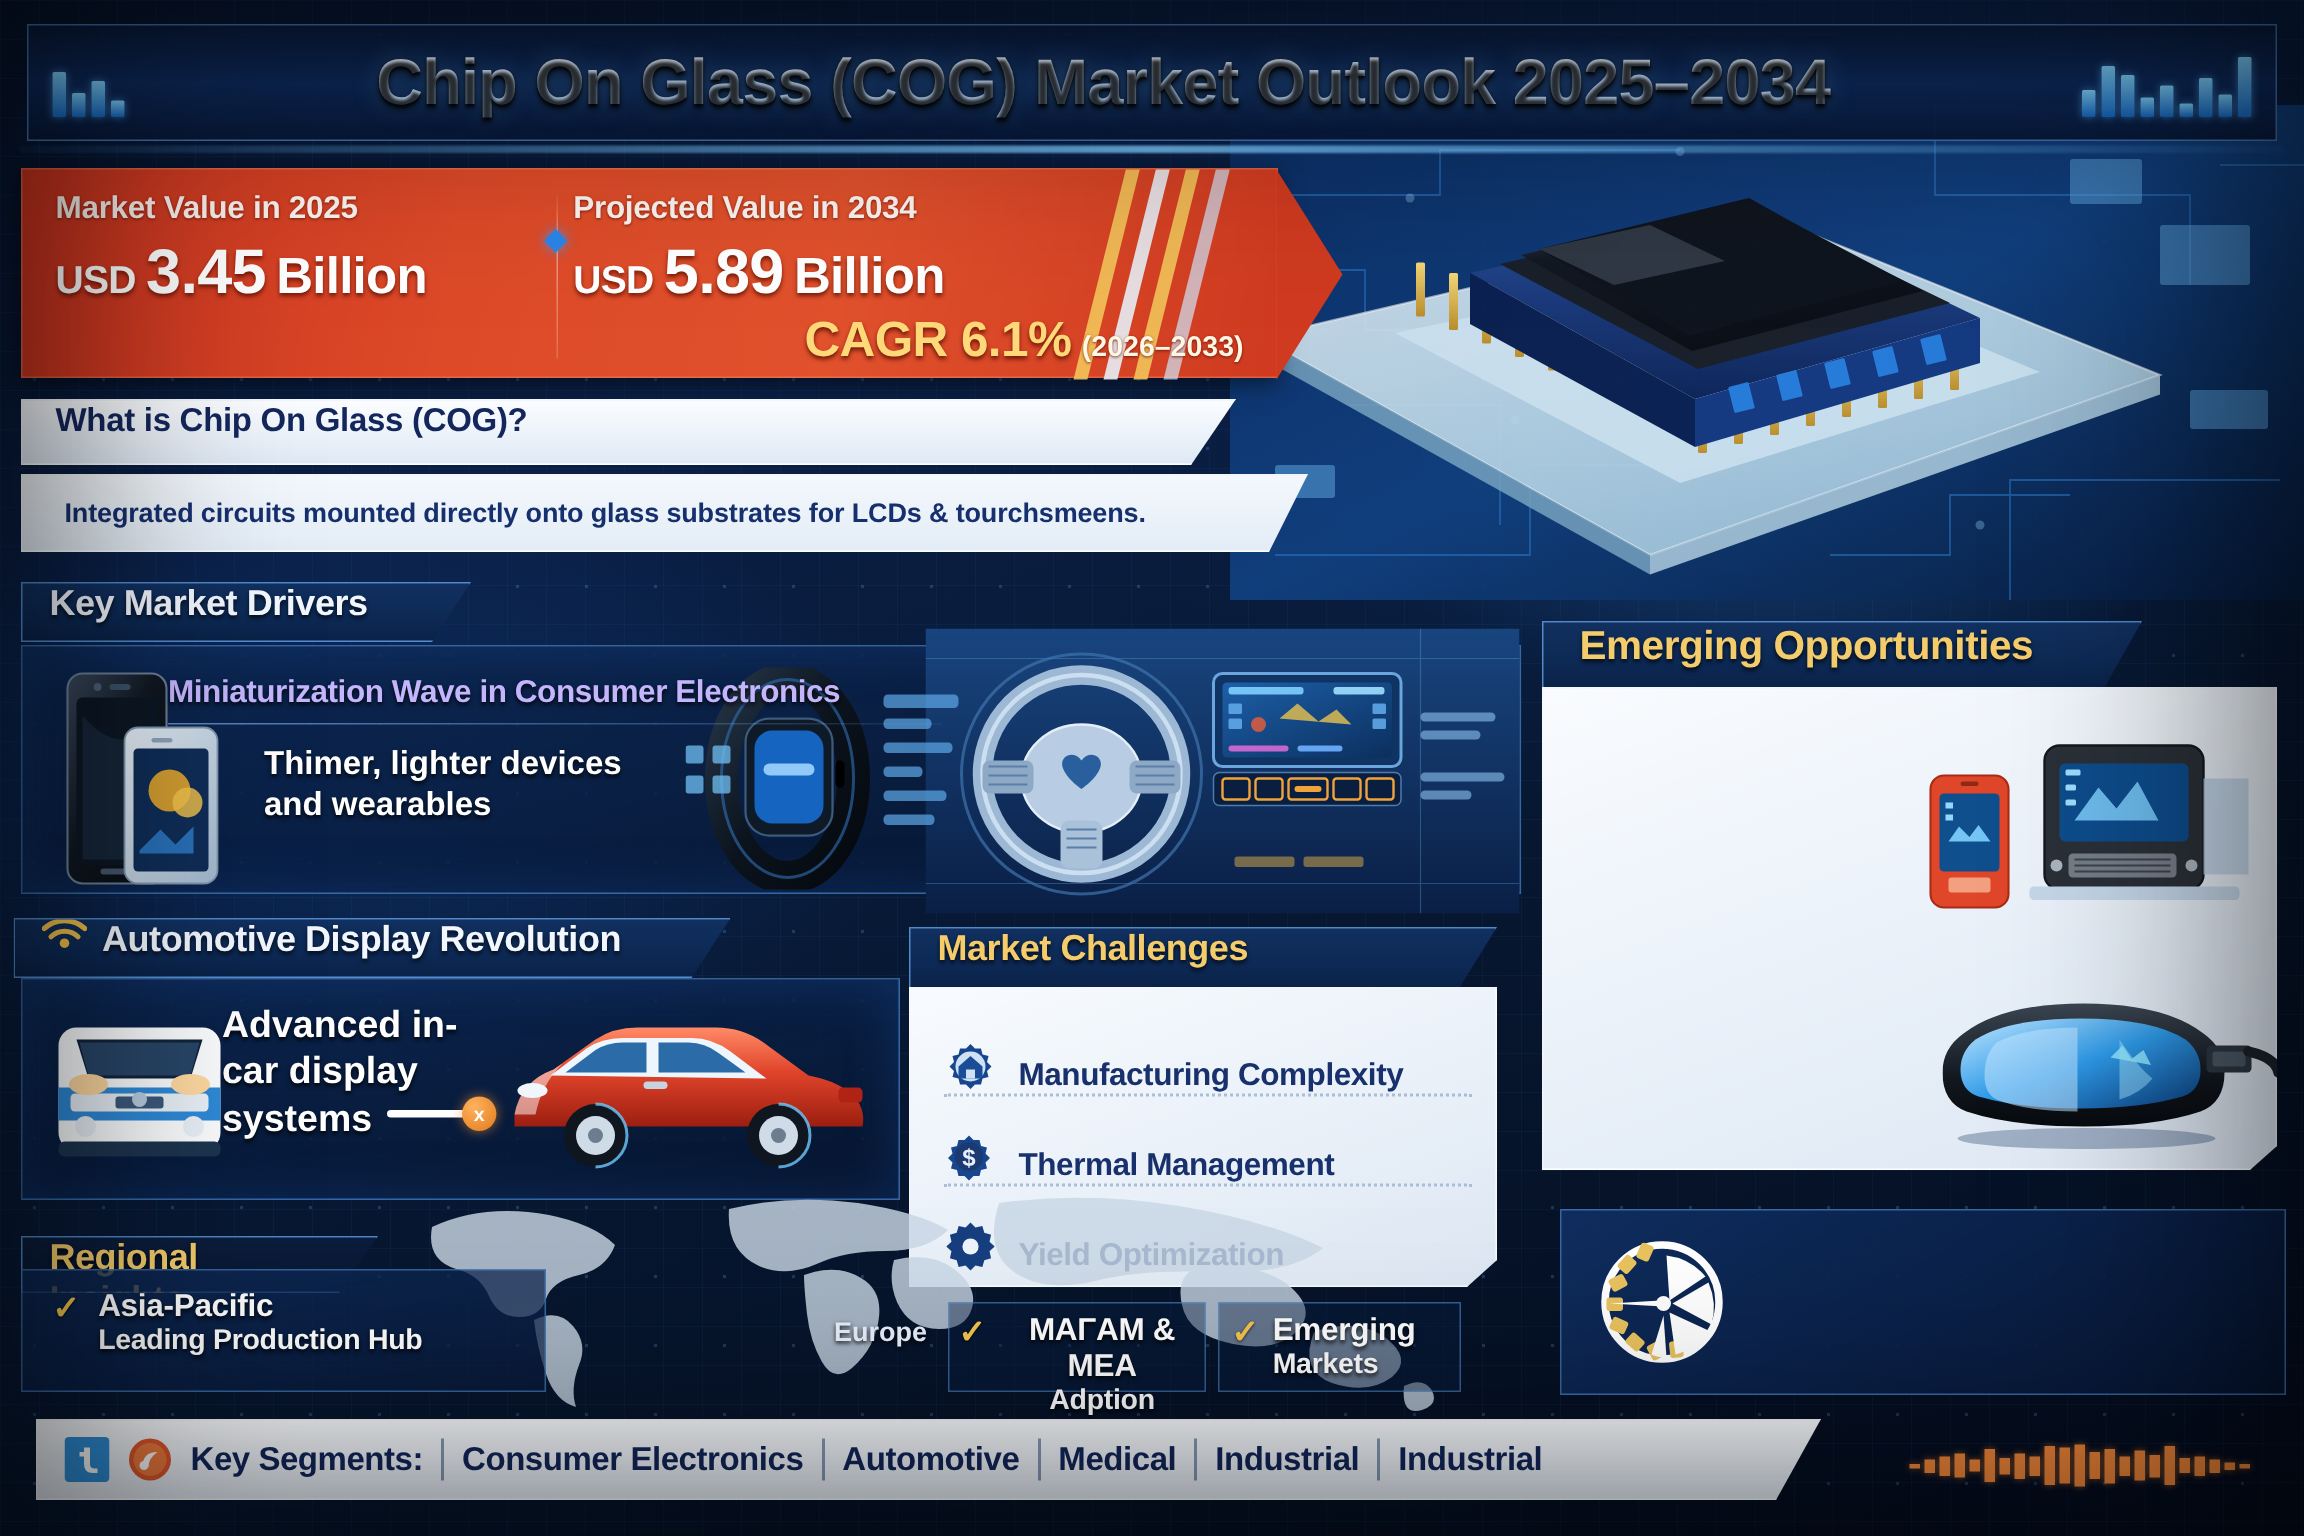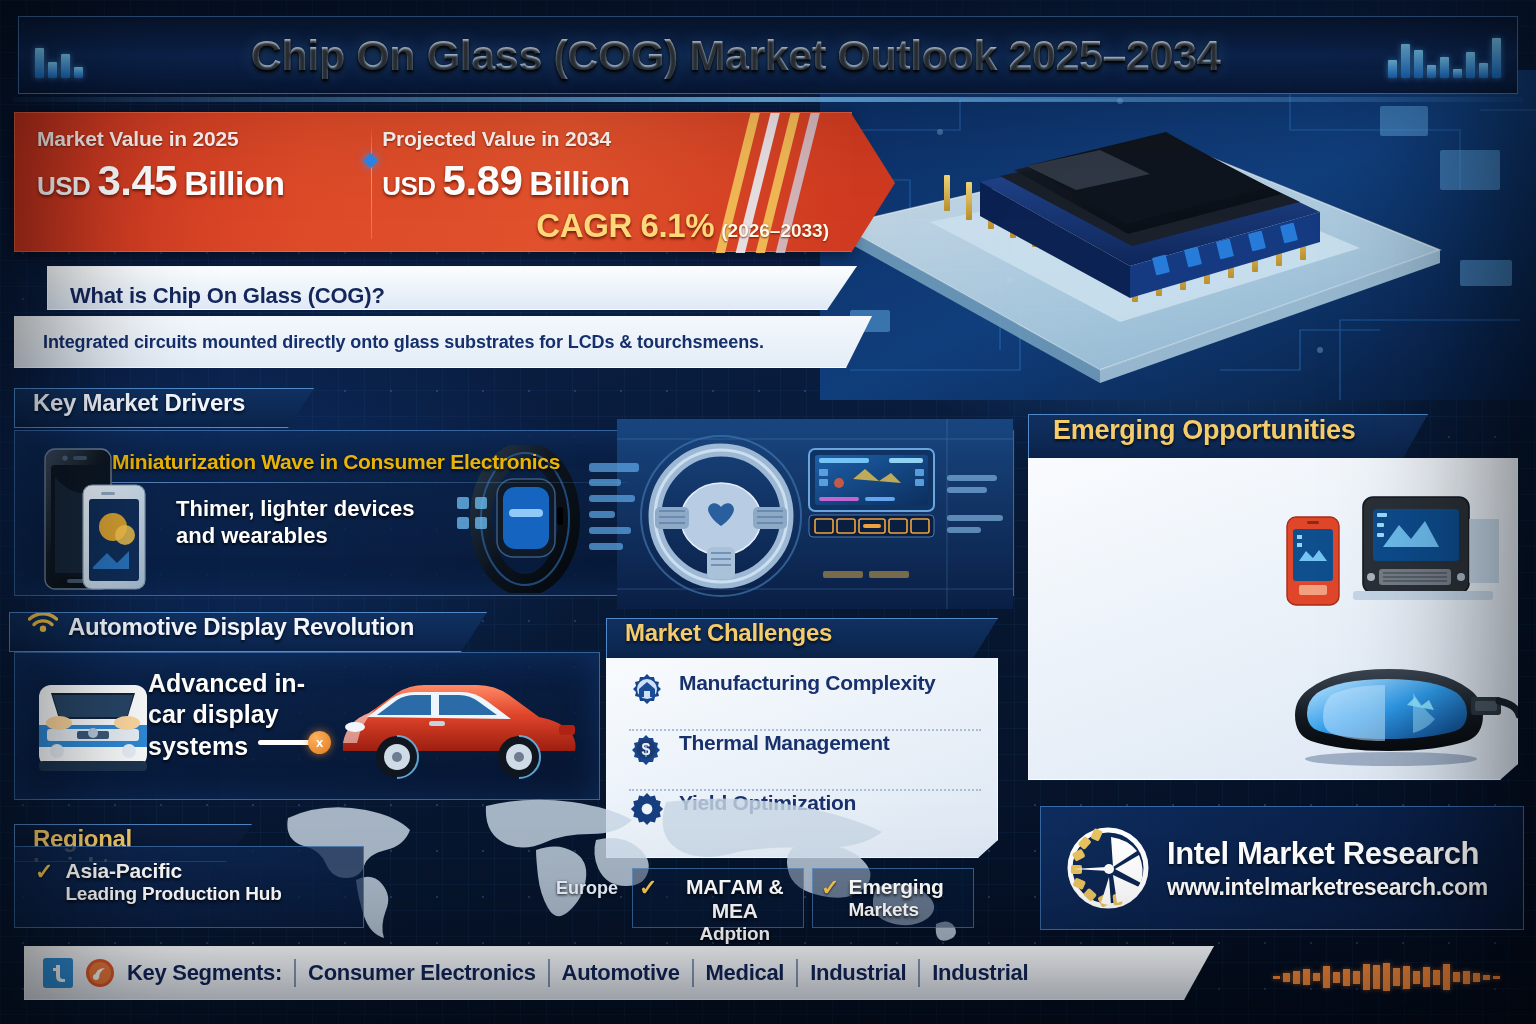--- a/index.html
+++ b/index.html
@@ -120,21 +120,21 @@
   }
   .vb-stripes { position:absolute; right:14px; top:0; height:140px; width:130px; overflow:hidden; opacity:0.9; }
   .vb-stripes i { position:absolute; top:-20px; width:9px; height:190px; transform:rotate(14deg); }
 
   
   .whatis-head {
     position:absolute; left:14px; top:266px; width:810px; height:44px;
     background:linear-gradient(180deg,#fbfdff 0%, #dfe9f5 100%);
     border:1px solid rgba(255,255,255,0.6);
     clip-path:polygon(0 0, 100% 0, calc(100% - 30px) 100%, 0 100%);
-    display:flex; align-items:flex-end; padding-left:22px;margin-left:33px;
+    display:flex; align-items:flex-start; padding-left:22px;
   }
   .whatis-head span {
     font-size:22px; font-weight:bold; color:#14275c; letter-spacing:-0.2px;
   }
   .whatis-body {
     position:absolute; left:14px; top:316px; width:858px; height:52px;
     background:linear-gradient(180deg,#f4f8fc 0%, #e3ecf6 100%);
     border:1px solid rgba(255,255,255,0.5);
     clip-path:polygon(0 0, 100% 0, calc(100% - 26px) 100%, 0 100%);
     display:flex; align-items:center; padding-left:28px;
@@ -159,21 +159,21 @@
   .panel-blue {
     position:absolute;
     background:linear-gradient(170deg, rgba(12,38,80,0.90) 0%, rgba(9,30,66,0.82) 50%, rgba(6,20,46,0.88) 100%);
     border:1px solid rgba(90,160,240,0.55);
     box-shadow:inset 0 0 34px rgba(25,80,160,0.35);
   }
 
   
   .drv1-title {
     position:absolute; left:112px; top:450px; width:520px;
-    font-size:21px; font-weight:bold; color:#eab308; letter-spacing:-0.3px;
+    font-size:21px; font-weight:bold; color:#c4b5fd; letter-spacing:-0.3px;
     text-shadow:0 2px 3px rgba(0,0,0,0.75);
   }
   .drv1-rule {
     position:absolute; left:112px; top:482px; width:516px; height:1px;
     background:linear-gradient(90deg, rgba(130,190,255,0.65), rgba(130,190,255,0.08));
   }
   .drv1-sub {
     position:absolute; left:176px; top:496px; width:270px;
     font-size:22px; font-weight:bold; color:#ffffff; line-height:1.22;
     text-shadow:0 2px 3px rgba(0,0,0,0.8);
@@ -197,21 +197,21 @@
   }
 
   
   .mc-panel {
     position:absolute; left:606px; top:658px; width:392px; height:200px;
     background:linear-gradient(160deg,#f8fbfe 0%, #e9f0f8 55%, #dde7f3 100%);
     border:1px solid rgba(255,255,255,0.6);
     clip-path:polygon(0 0, 100% 0, 100% calc(100% - 18px), calc(100% - 20px) 100%, 0 100%);
     padding:12px 16px 0 22px;
   }
-  .mc-row { display:flex; align-items:flex-start; gap:14px; height:58px; }
+  .mc-row { display:flex; align-items:flex-end; gap:14px; height:58px; }
   .mc-row .label { font-size:21px; font-weight:bold; color:#18316c; letter-spacing:-0.3px; }
   .mc-sep { height:1px; border-top:2px dotted #9fb5d4; opacity:0.85; }
 
   
   .eo-panel {
     position:absolute; left:1028px; top:458px; width:490px; height:322px;
     background:linear-gradient(160deg,#f9fbfe 0%, #eaf1f9 50%, #dde7f3 100%);
     border:1px solid rgba(255,255,255,0.6);
     clip-path:polygon(0 0, 100% 0, 100% calc(100% - 16px), calc(100% - 18px) 100%, 0 100%);
   }
@@ -786,24 +786,20 @@
       </g>
       <g fill="#ffffff">
         <path d="M46 12 q16 2 26 14 l-24 16 z"></path>
         <path d="M74 30 q6 14 2 28 l-26 -14 z"></path>
         <path d="M74 62 q-8 12 -22 16 l-4 -28 z"></path>
         <path d="M46 80 q-6 0 -10 -2 l8 -26 z"></path>
       </g>
       <path d="M8 44 L44 46 L42 42 Z" fill="#ffffff"></path>
       <circle cx="44" cy="44" r="5" fill="#ffffff"></circle>
     </svg>
-    <div>
-      <div class="logo-text-main">Intel Market Research</div>
-      <div class="logo-text-sub">www.intelmarketresearch.com</div>
-    </div>
   </div>
 
   <div class="footer">
     <span style="display:inline-flex;">
       <svg width="30" height="30" viewBox="0 0 30 30">
         <rect width="30" height="30" rx="3" fill="#2f8fd8"></rect>
         <path d="M13 7 h4 v11 q0 3 3 3 h2 v3 h-3 q-6 0 -6 -6 v-5 h-3 v-3 h3 z" fill="#ffffff"></path>
       </svg>
     </span>
     <span style="display:inline-flex;">

